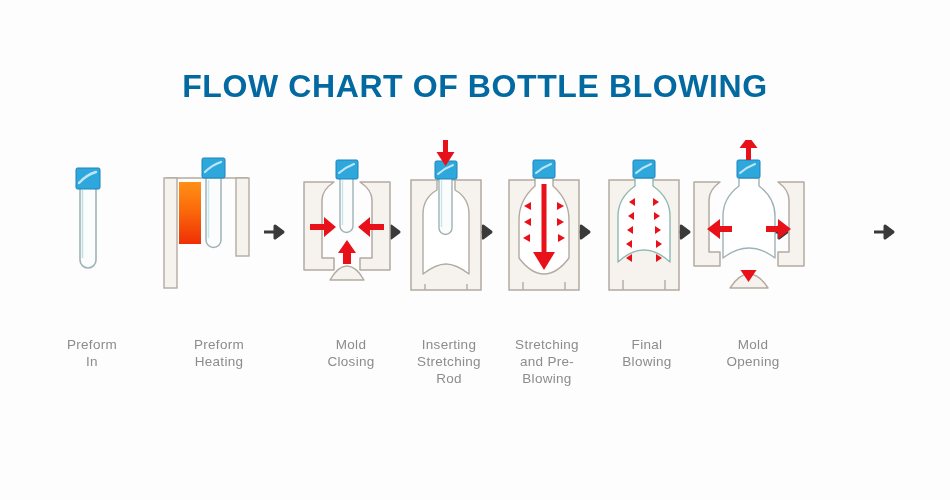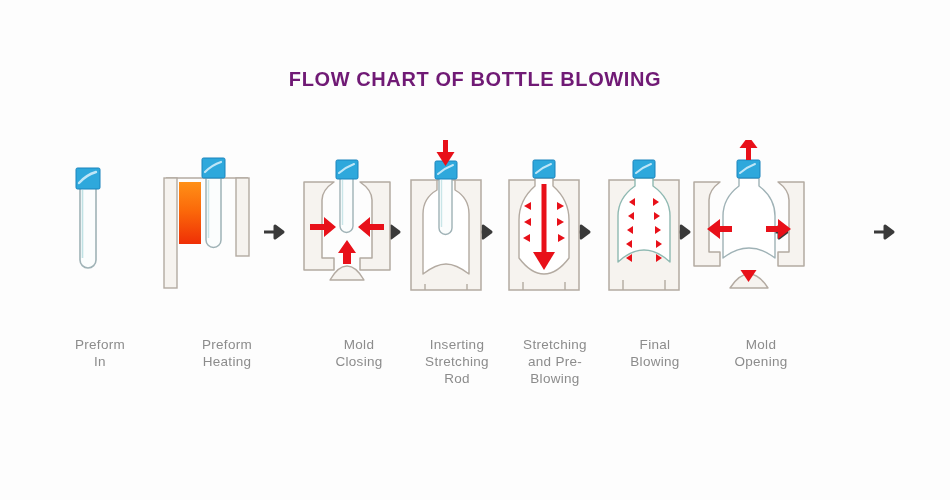--- a/index.html
+++ b/index.html
@@ -20,42 +20,42 @@
     inset: 0;
     background: #fdfdfd;
   }
   #chart-title {
     position: absolute;
     top: 68px;
     left: 0;
     width: 950px;
     text-align: center;
     font-family: "Liberation Sans", sans-serif;
-    font-size: 20px;
+    font-size: 32px;
     font-weight: bold;
     letter-spacing: 0.6px;
-    color: #701a75;
+    color: #0369a1;
     white-space: nowrap;
   }
   .step {
     position: absolute;
     top: 140px;
     height: 250px;
   }
   .step-art {
     position: absolute;
     top: 0;
     left: 0;
     width: 100%;
     height: 190px;
   }
   .step-label {
     position: absolute;
     top: 196px;
-    left: 12px;
+    left: 4px;
     width: 100%;
     text-align: center;
     font-family: "Liberation Sans", sans-serif;
     font-size: 13.5px;
     line-height: 17px;
     color: #8c8c8c;
     letter-spacing: 0.3px;
     white-space: pre-line;
   }
   .connector {

